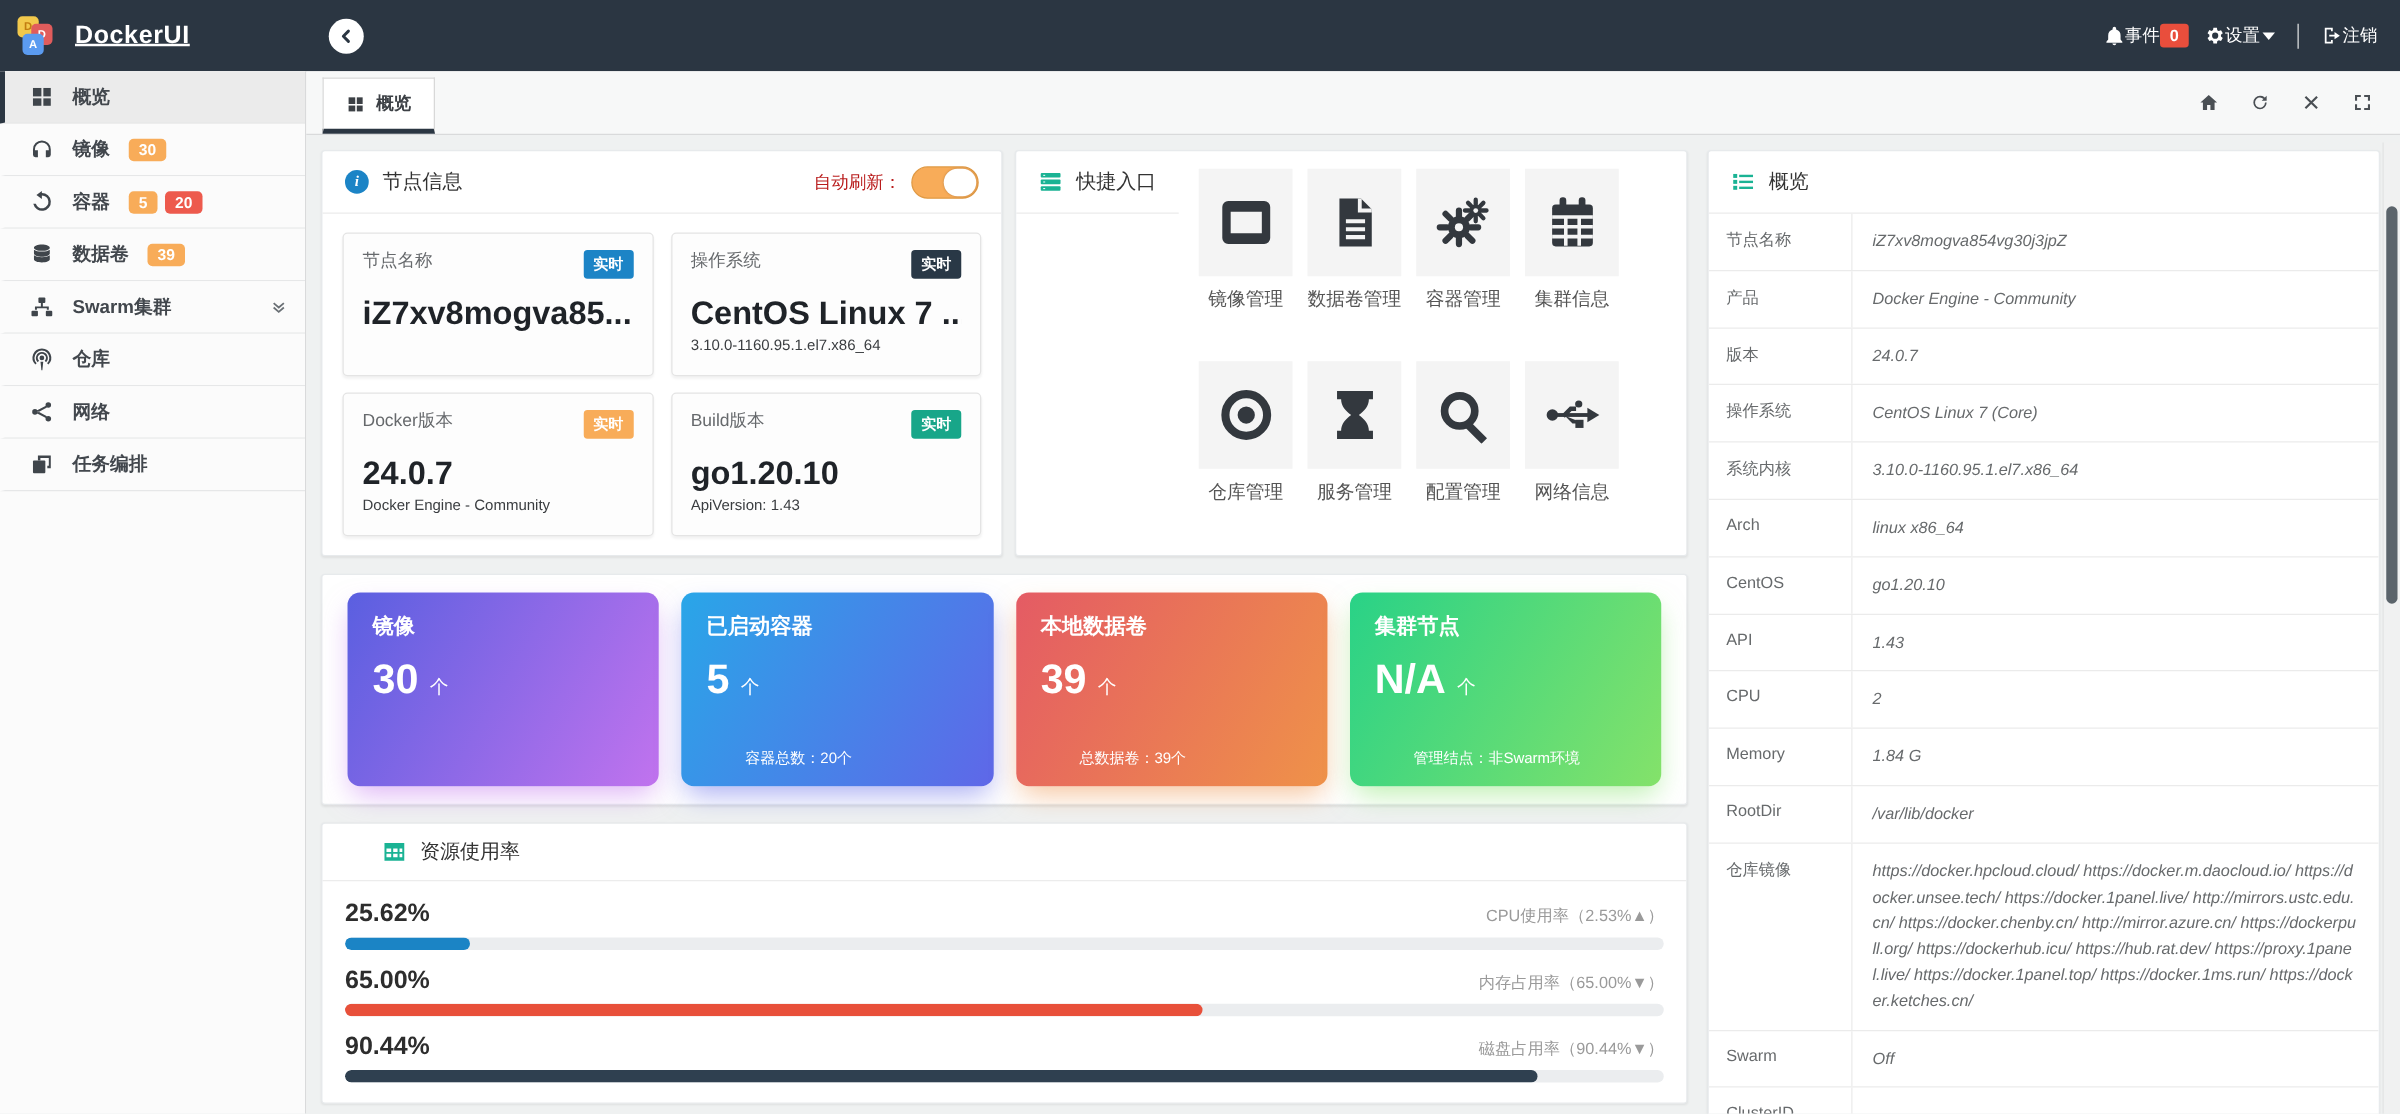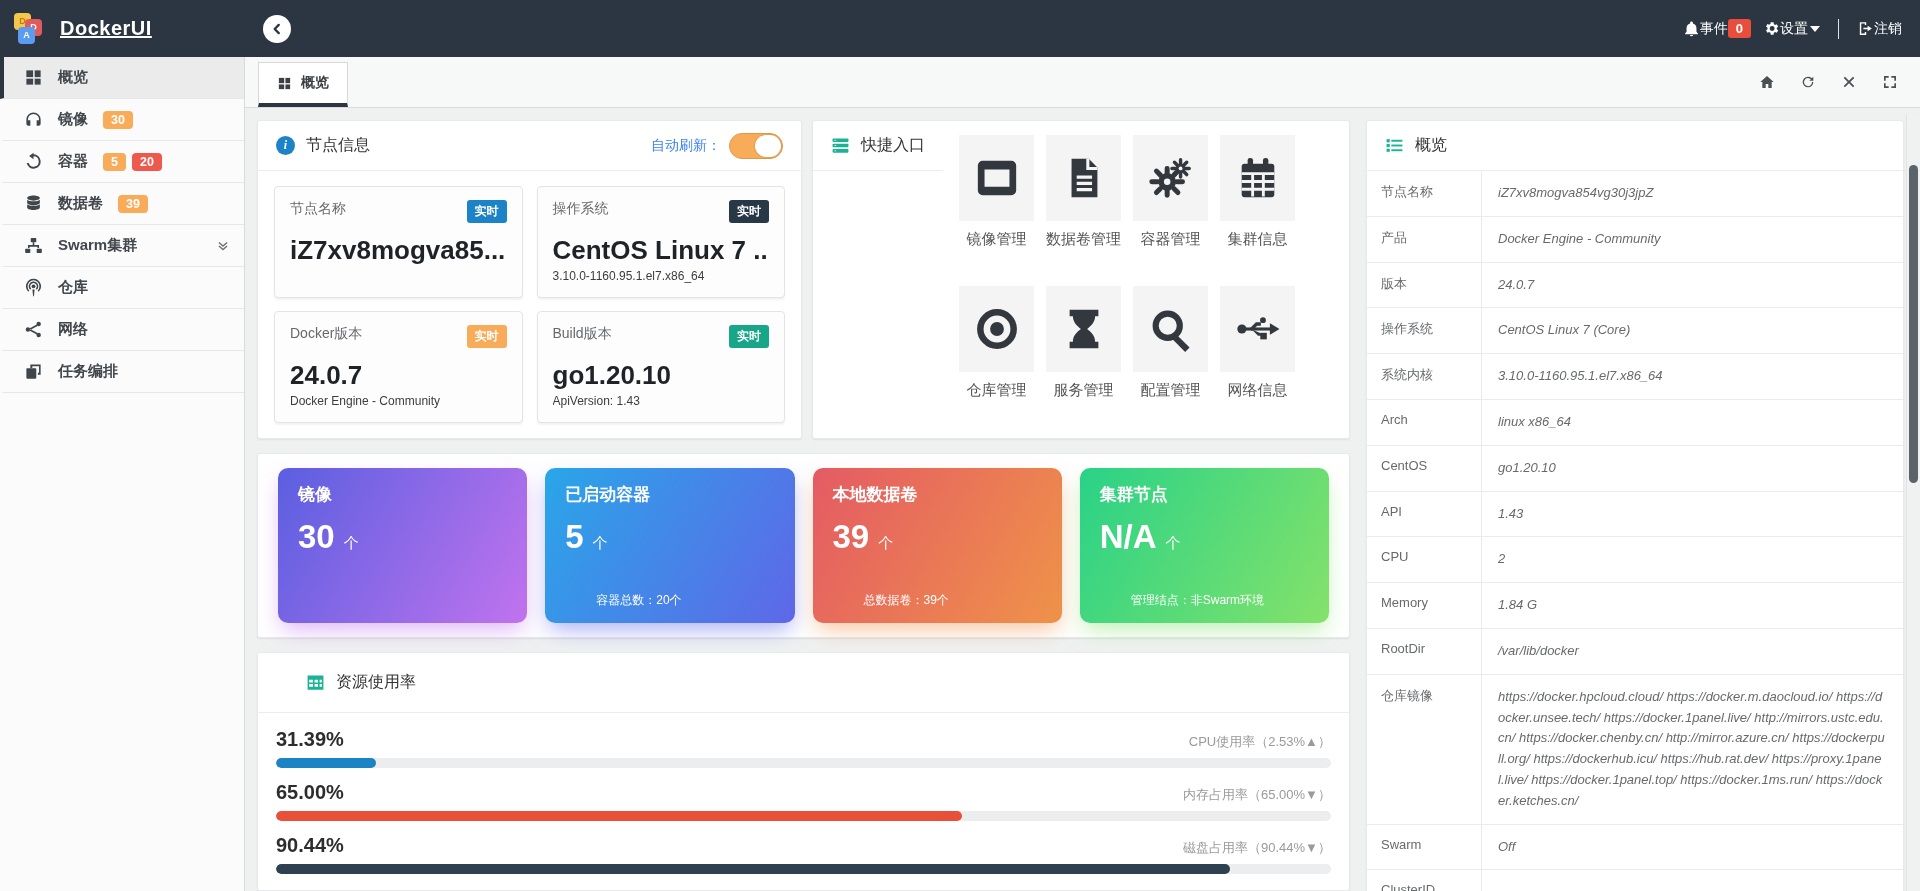--- a/index.html
+++ b/index.html
@@ -51,21 +51,21 @@
   .panel { background:#fff; border:1px solid #e7eaec; border-radius:3px; box-shadow:0 1px 2px rgba(0,0,0,.07); }
   .p-head { height:50px; display:flex; align-items:center; gap:11px; padding:0 18px; border-bottom:1px solid #ececec; font-size:16px; color:#333; }
   .p-title { font-weight:400; }
 
   
   .row1 { display:flex; gap:10px; height:325px; }
   .panel.node-info { width:545px; flex:0 0 545px; display:flex; flex-direction:column; }
   .panel.quick { flex:1; display:flex; flex-direction:row; }
 
   .info-dot { width:19px; height:19px; border-radius:50%; background:#1c84c6; color:#fff; font-size:12px; font-weight:bold; display:flex; align-items:center; justify-content:center; font-family:"Liberation Serif",serif; font-style:italic; }
-  .autoref { margin-left:auto; display:flex; align-items:center; gap:8px; font-size:14px; color:#3b82f6; }
+  .autoref { margin-left:auto; display:flex; align-items:center; gap:8px; font-size:14px; color:#b91c1c; }
   .switch { width:54px; height:26px; border-radius:14px; background:#f8ac59; border:1px solid #e09a45; position:relative; cursor:pointer; }
   .switch .knob { position:absolute; right:1px; top:1px; width:26px; height:22px; border-radius:12px; background:#fff; box-shadow:0 0 2px rgba(0,0,0,.25); }
 
   .cards-grid { padding:15px 16px; display:grid; grid-template-columns:1fr 1fr; gap:13px 14px; flex:1; }
   .ncard { border:1px solid #e4e4e4; border-radius:4px; background:#fdfdfd; box-shadow:0 2px 2px rgba(0,0,0,.05); padding:13px 15px; overflow:hidden; }
   .ncard-top { display:flex; align-items:flex-start; justify-content:space-between; }
   .ncard-label { font-size:14px; color:#66696c; }
   .rt-badge { color:#fff; font-size:12px; font-weight:bold; border-radius:3px; padding:3px 8px; }
   .ncard-value { font-size:26px; color:#1f2328; font-weight:600; margin-top:12px; white-space:nowrap; overflow:hidden; }
   .ncard-sub { font-size:12px; color:#3a3d40; margin-top:3px; white-space:nowrap; overflow:hidden; }
@@ -498,33 +498,33 @@
               <div class="scard-title">集群节点</div>
               <div class="scard-vrow">
                 <span class="scard-value">N/A</span>
                 <span class="scard-unit">个</span>
               </div>
               <div class="scard-footer">管理结点：非Swarm环境</div>
             </div>
           </div>
 
         <div class="panel">
-          <div class="p-head" style="height:60px;padding-left:48px;">
+          <div class="p-head" style="height:46px;padding-left:48px;">
             <span class="teal">
               <svg width="19" height="19" viewBox="0 0 24 24" fill="currentColor">
                   <path d="M2 3h20v18H2V3zm2 5.5v3.5h4.8V8.5H4zm6.8 0v3.5h4.4V8.5h-4.4zm6.4 0v3.5H20V8.5h-2.8zM4 14v3.5h4.8V14H4zm6.8 0v3.5h4.4V14h-4.4zm6.4 0v3.5H20V14h-2.8z"></path>
                 </svg>
             </span>
             <span class="p-title">资源使用率</span>
           </div>
           <div class="usage-body">
 
               <div class="u-row">
                 <div class="u-row-top">
-                  <span class="u-pct">31.39%</span>
+                  <span class="u-pct">25.62%</span>
                   <span class="u-label">CPU使用率（2.53%▲）</span>
                 </div>
                 <div class="u-track">
                   <div class="u-fill" style="width: 9.5%; background: rgb(27, 132, 197);"></div>
                 </div>
               </div>
 
               <div class="u-row">
                 <div class="u-row-top">
                   <span class="u-pct">65.00%</span>

